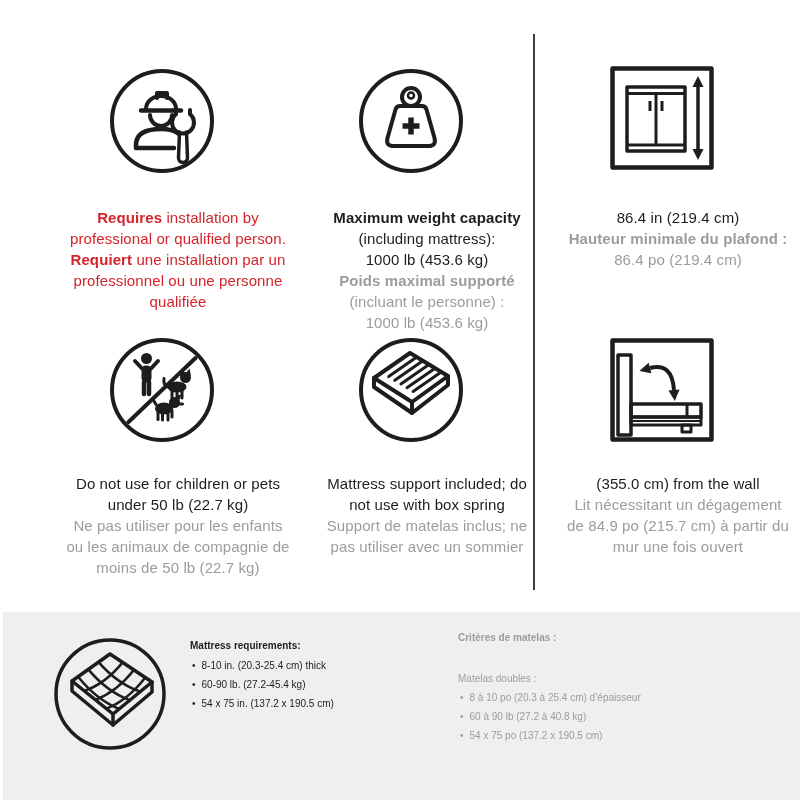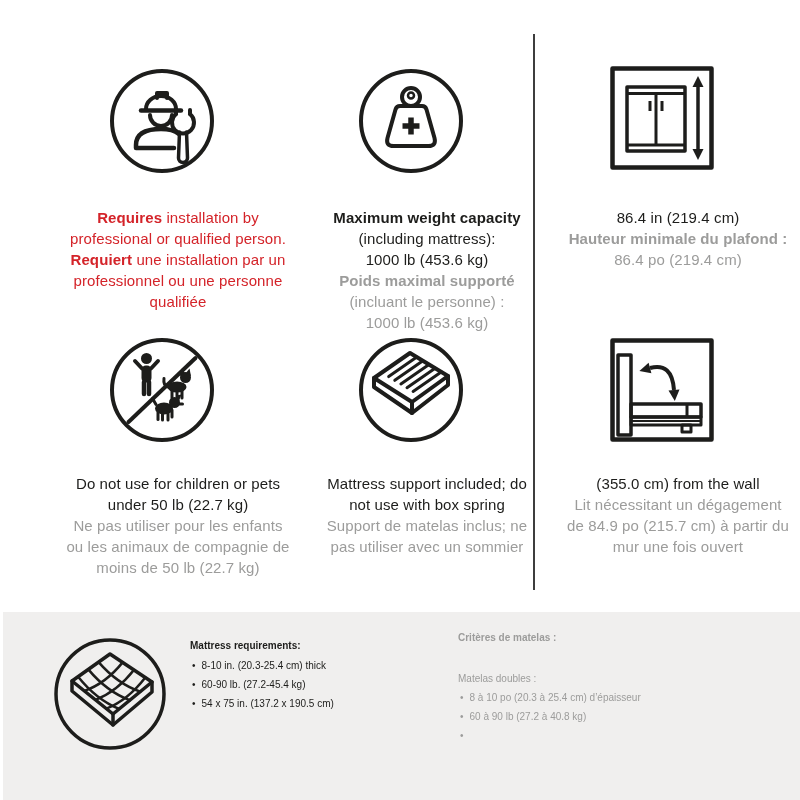--- a/index.html
+++ b/index.html
@@ -215,15 +215,16 @@
     <div class="li">
         <span class="bullet">•</span>
         <span>8 à 10 po (20.3 à 25.4 cm) d’épaisseur</span>
       </div>
     <div class="li">
         <span class="bullet">•</span>
         <span>60 à 90 lb (27.2 à 40.8 kg)</span>
       </div>
     <div class="li">
         <span class="bullet">•</span>
+        <span>54 x 75 po (137.2 x 190.5 cm)</span>
       </div>
   </div>
 </div>
 
 </body></html>

